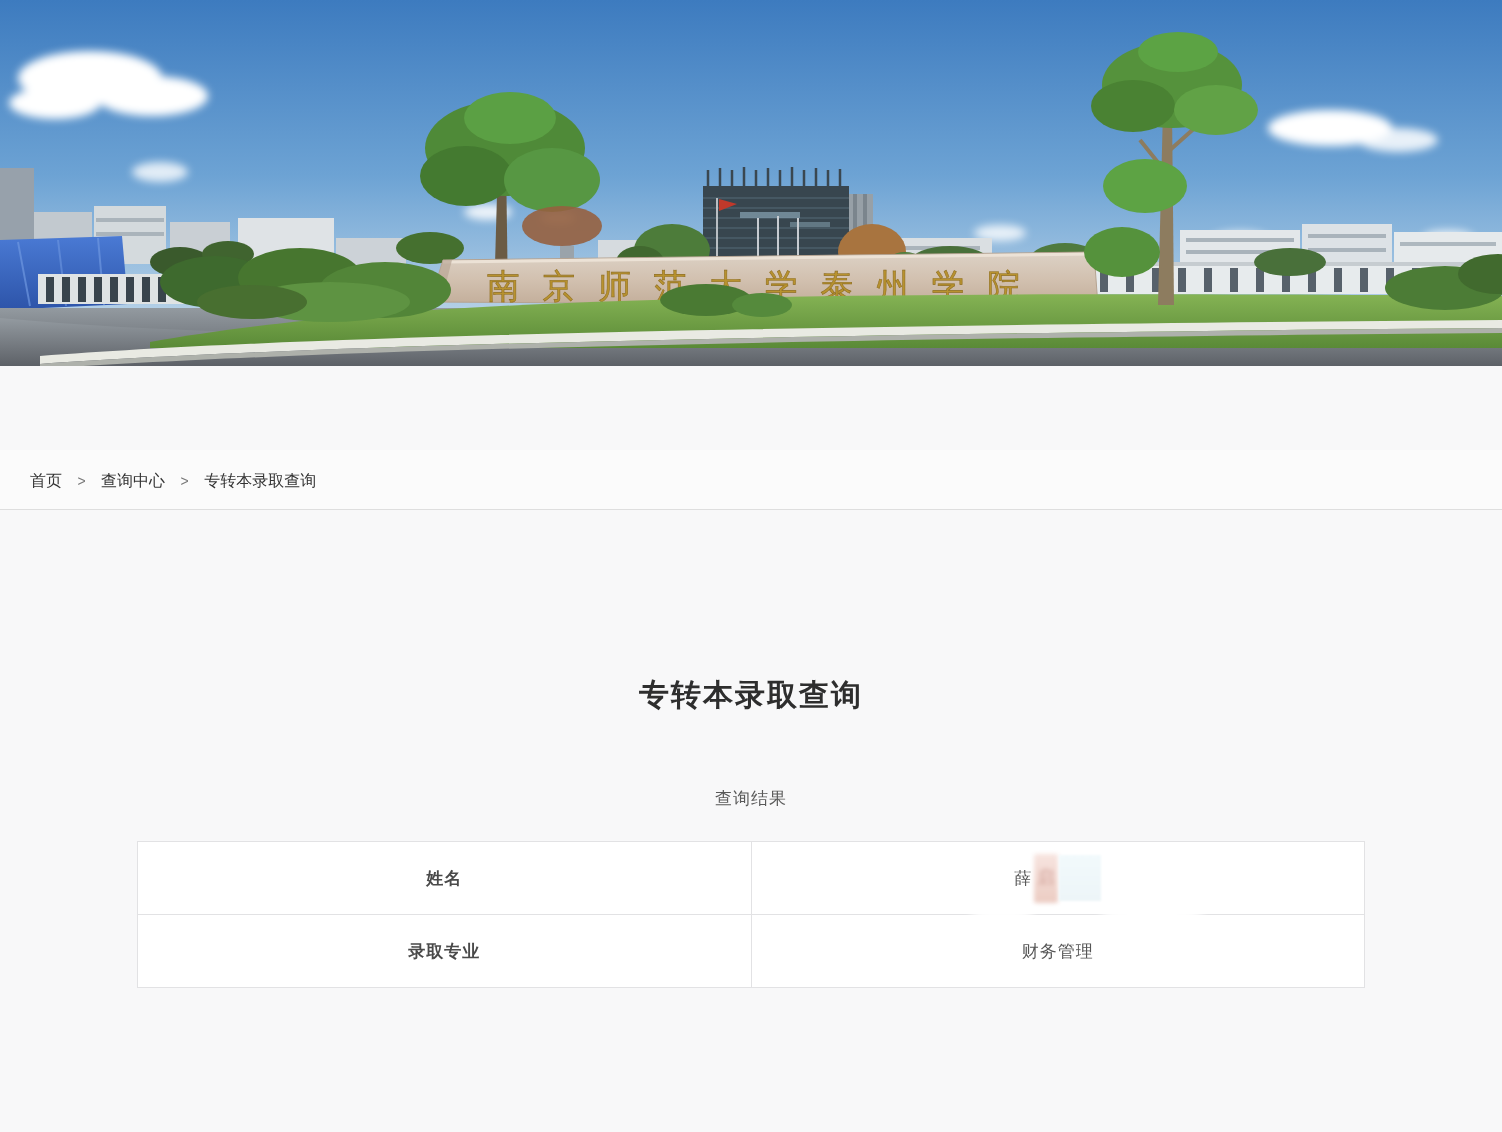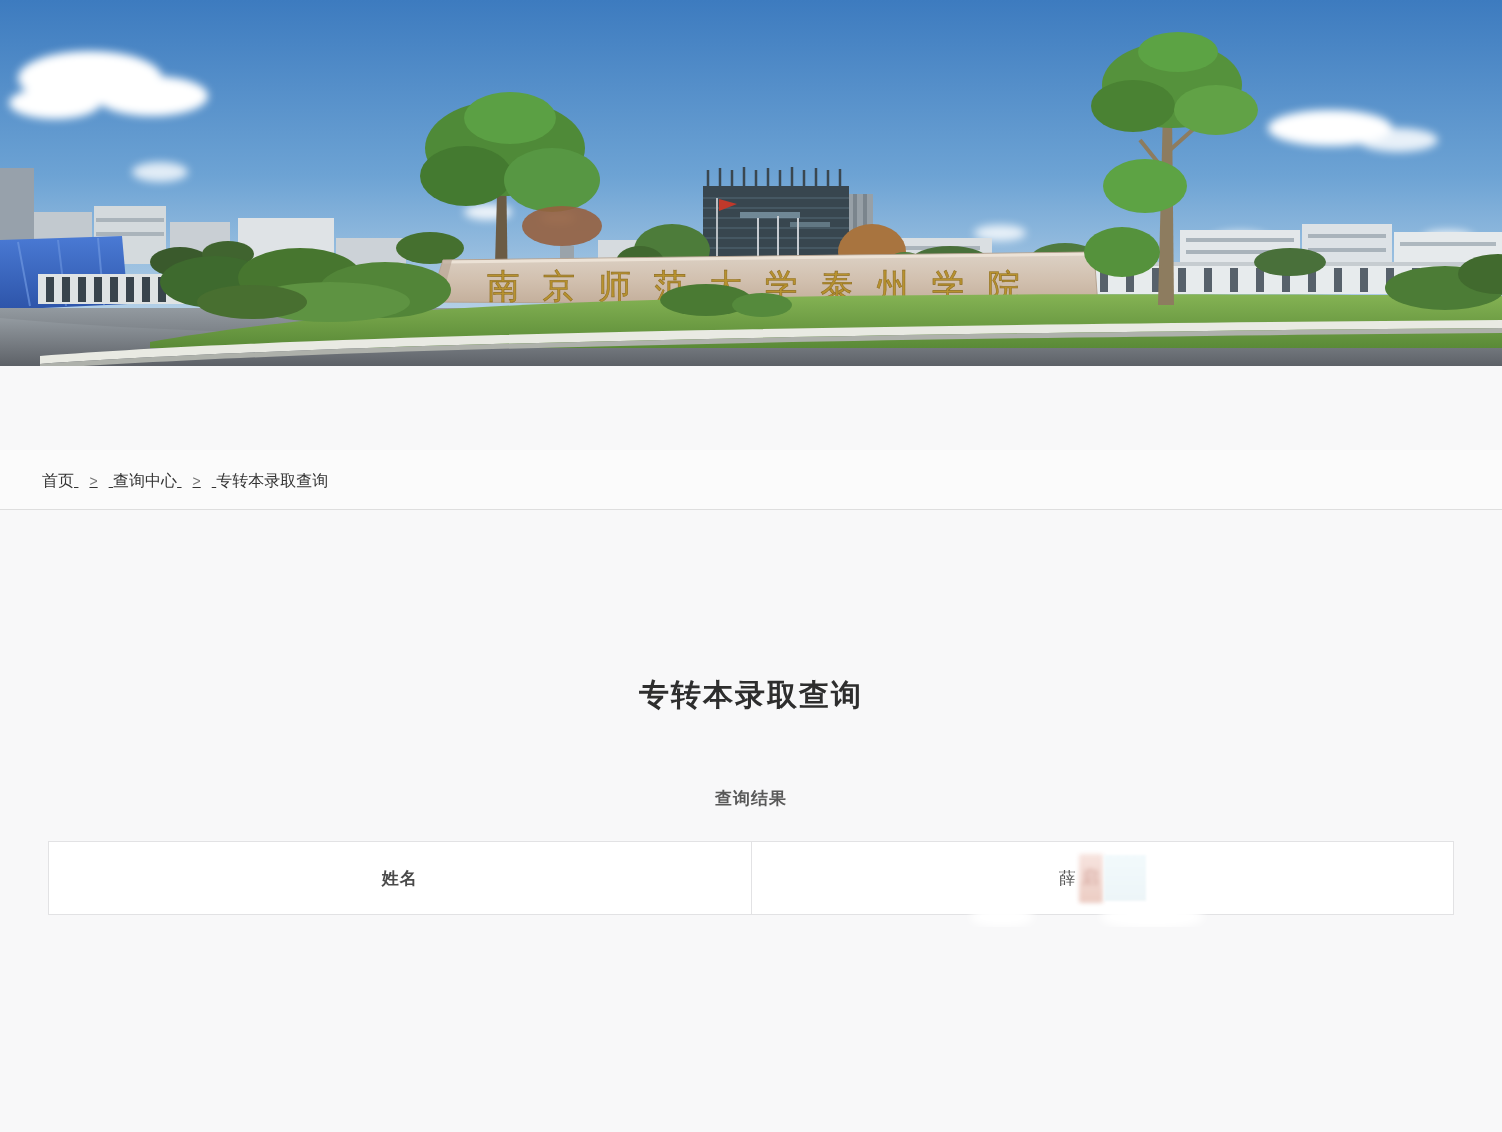--- a/index.html
+++ b/index.html
@@ -8,33 +8,33 @@
     --label-text:#4a4a4a; --value-text:#555555;
     --title-text:#2e2e2e; --subtitle-text:#595959; --crumb-text:#333333;
     --redaction-square:#6b6480; --redaction-arc:#6f9dbe; --wall-gold:#b8922f;
   }
   html,body{margin:0;padding:0;}
   body{width:1502px;background:var(--page-bg);font-family:"Liberation Sans","DejaVu Sans",sans-serif;}
 
   .banner{height:450px;overflow:hidden;line-height:0;text-decoration:underline;}
   .banner svg{display:block;}
 
-  .breadcrumb-bar{background:var(--bar-bg);height:38px;padding:21px 0 0 42px;
-    border-bottom:1px solid #dedede;font-size:16px;color:var(--crumb-text);text-decoration:underline;}
+  .breadcrumb-bar{background:var(--bar-bg);height:38px;padding:21px 0 0 30px;
+    border-bottom:1px solid #dedede;font-size:16px;color:var(--crumb-text);}
   .breadcrumb-bar .crumb{display:inline-block;}
   .breadcrumb-bar .crumb-link{cursor:pointer;}
   .breadcrumb-bar .sep{color:#777;margin:0 11px;font-size:14px;}
 
   .main{padding-bottom:12px;}
   .page-title{margin:164px 0 0;text-align:center;font-size:30px;font-weight:bold;
     color:var(--title-text);letter-spacing:2px;line-height:42px;}
   .subtitle{margin:72px 0 0;text-align:center;font-size:17px;color:var(--subtitle-text);
-    line-height:22px;letter-spacing:1px;font-weight:bold;}
-
-  table.result-table{width:1406px;margin:31px auto 0;border-collapse:collapse;
+    line-height:22px;letter-spacing:1px;}
+
+  table.result-table{width:1228px;margin:31px auto 0;border-collapse:collapse;
     background:var(--panel-bg);table-layout:fixed;}
   .result-table td{border:1px solid var(--table-border);height:70px;font-size:17px;
     text-align:center;letter-spacing:1px;vertical-align:middle;}
   .result-table td.label-cell{font-weight:bold;color:var(--label-text);width:50%;}
   .result-table td.value-cell{color:var(--value-text);width:50%;position:relative;overflow:visible;}
   tr.stripe td{background:var(--stripe-bg);}
 
   
   .name-wrap{display:inline-flex;align-items:center;position:relative;z-index:1;}
   .blur-char{color:rgba(176,108,96,.55);filter:blur(2px);
@@ -308,15 +308,19 @@
         <td class="value-cell">
           <span class="name-wrap">
             <span>薛</span>
             <span class="blur-char">启</span>
             <span class="blur-patch"></span>
           </span>
           <span class="smudge smudge-a"></span>
           <span class="smudge smudge-b"></span>
         </td>
       </tr>
+      <tr>
+        <td class="label-cell">录取专业</td>
+        <td class="value-cell">财务管理</td>
+      </tr>
     </tbody>
   </table>
 </div>
 
 </body></html>

